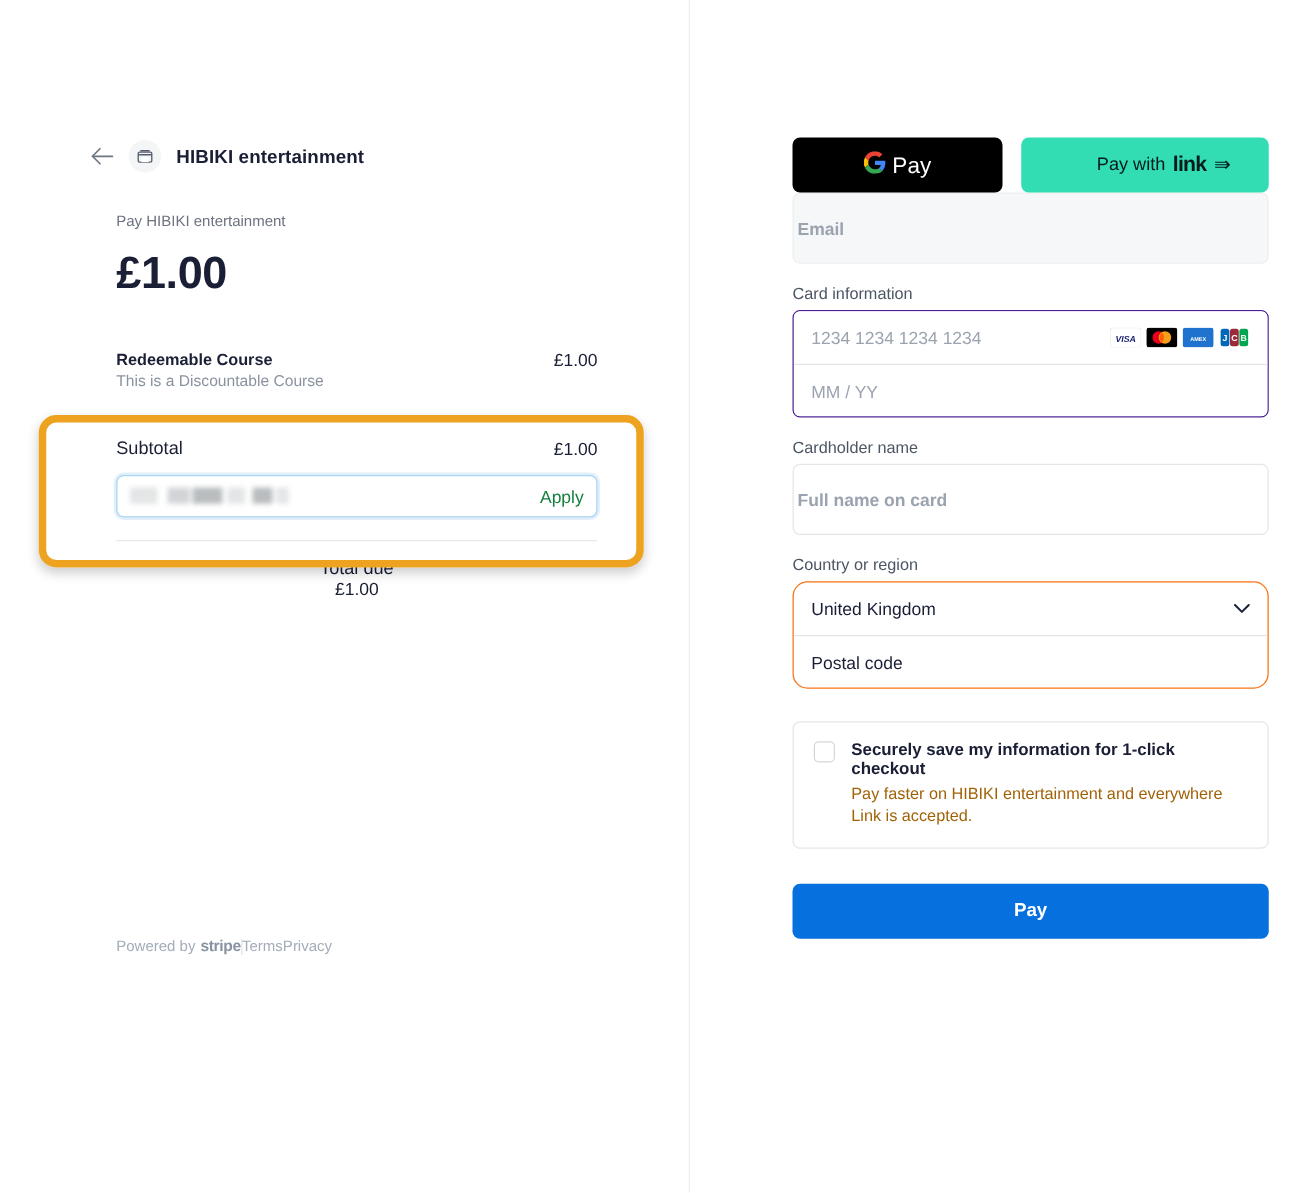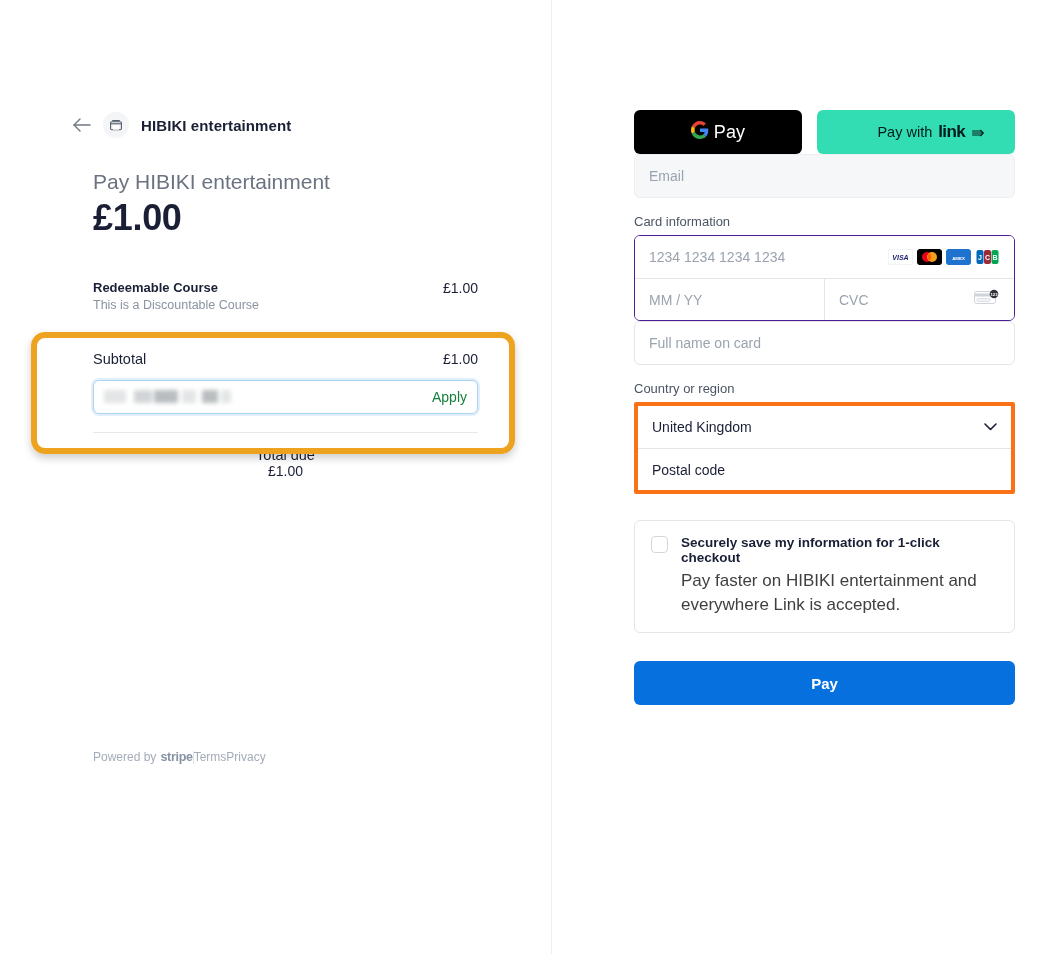--- a/index.html
+++ b/index.html
@@ -43,21 +43,21 @@
     color: #4b5563;
     flex: none;
   }
   .merchant-name {
     font-size: 15px; font-weight: 600; color: #1a1f36;
     letter-spacing: .1px;
   }
 
   .pay-label {
     position: absolute; left: 93px; top: 170px;
-    font-size: 21px; color: #6b7280; font-weight: 400;
+    font-size: 12px; color: #6b7280; font-weight: 400;
   }
   .amount {
     position: absolute; left: 93px; top: 197px;
     font-size: 36px; font-weight: 600; color: #1a1f36;
     letter-spacing: -.3px;
   }
 
   .items { position: absolute; left: 93px; top: 280px; width: 385px; }
   .item-row {
     display: flex; justify-content: space-between; align-items: flex-start;
@@ -164,61 +164,61 @@
     display: flex; align-items: center; gap: 12px;
     margin-top: 26px; margin-bottom: 22px;
   }
   .or-divider .line { flex: 1; height: 1px; background: #e6e9ec; }
   .or-divider .or-text { font-size: 13px; color: #9aa3af; }
 
   .field-label {
     font-size: 13px; color: #4b5563; margin-bottom: 6px; margin-top: 16px;
   }
   .input {
-    height: 44px; border: 1px solid #e3e6e9; border-radius: 6px;
+    height: 57px; border: 1px solid #e3e6e9; border-radius: 6px;
     background: #fff; display: flex; align-items: center;
-    padding: 0 14px; font-size: 14px; color: #1a1f36;
+    padding: 0 3px; font-size: 14px; color: #1a1f36; font-weight: bold;
   }
   .input .ph { color: #9aa3af; font-size: 14px; }
   .input.readonly { background: #f6f7f8; border-color: #eceef0; }
 
   .card-group { border: 1px solid #4c1d95; border-radius: 6px; overflow: hidden; }
   .card-row {
     height: 42px; display: flex; align-items: center;
     padding: 0 14px; background: #fff;
   }
   .card-row + .card-row { border-top: 1px solid #e3e6e9; }
   .card-row .ph { color: #9aa3af; font-size: 14px; flex: 1; }
   .brand-icons { display: flex; gap: 4px; align-items: center; }
   .brand { width: 25px; height: 16px; border-radius: 2.5px; overflow: hidden; }
 
   .split { display: flex; }
   .split > div { flex: 1; height: 42px; display: flex; align-items: center; padding: 0 14px; }
   .split > div + div { border-left: 1px solid #e3e6e9; }
 
-  .country-group { border: 4px solid #f97316; border-radius: 2px; overflow: hidden; text-align: right; }
+  .country-group { border: 1px solid #f97316; border-radius: 12px; overflow: hidden; text-align: right; }
   .country-row {
     height: 42px; display: flex; align-items: center; justify-content: space-between;
     padding: 0 14px; font-size: 14px; color: #1a1f36; cursor: pointer;
   }
   .country-row + .country-row { border-top: 1px solid #e3e6e9; }
   .chev { color: #1a1f36; font-size: 12px; }
 
   .save-box {
     margin-top: 26px;
     border: 1px solid #e3e6e9; border-radius: 6px;
     padding: 14px 16px 15px 16px;
     display: flex; gap: 13px; align-items: flex-start;
   }
   .cbox {
     width: 17px; height: 17px; border: 1px solid #d3d7dc; border-radius: 4px;
     background: #fff; flex: none; margin-top: 1px; cursor: pointer;
   }
   .save-title { font-size: 13.5px; font-weight: 700; color: #1a1f36; }
-  .save-sub { font-size: 17px; color: #404040; margin-top: 4px; line-height: 1.42; }
+  .save-sub { font-size: 13px; color: #a16207; margin-top: 4px; line-height: 1.42; }
 
   .pay-btn {
     margin-top: 28px; height: 44px; background: #0570de; border-radius: 6px;
     display: flex; align-items: center; justify-content: center;
     color: #fff; font-size: 15px; font-weight: 600; cursor: pointer;
   }
 </style>
 </head>
 <body>
 
@@ -360,35 +360,24 @@
                 <text x="12.5" y="11" font-family="Liberation Sans, sans-serif" font-size="7" font-weight="bold" fill="#fff" text-anchor="middle">C</text>
                 <text x="20" y="11" font-family="Liberation Sans, sans-serif" font-size="7" font-weight="bold" fill="#fff" text-anchor="middle">B</text>
               </svg>
             </span>
           </span>
         </div>
         <div class="card-row split" style="padding:0;">
           <div>
             <span class="ph">MM / YY</span>
           </div>
-          <div style="justify-content:space-between;">
-            <span class="ph">CVC</span>
-            <span>
-              <svg width="26" height="17" viewBox="0 0 26 17">
-                <rect x="0.5" y="2.5" width="21" height="12" rx="2" fill="#fff" stroke="#cfd4da" stroke-width="1"></rect>
-                <rect x="0.5" y="4.5" width="21" height="3" fill="#cfd4da"></rect>
-                <rect x="3" y="9.5" width="13" height="3" rx="1" fill="#f0f2f4" stroke="#cfd4da" stroke-width=".6"></rect>
-                <circle cx="20" cy="5" r="4.3" fill="#30313d"></circle>
-                <text x="20" y="6.7" font-family="Liberation Sans, sans-serif" font-size="4.3" font-weight="bold" fill="#fff" text-anchor="middle">123</text>
-              </svg>
-            </span>
-          </div>
-        </div>
-      </div>
-
+        </div>
+      </div>
+
+      <div class="field-label">Cardholder name</div>
       <div class="input">
         <span class="ph">Full name on card</span>
       </div>
 
       <div class="field-label">Country or region</div>
       <div class="country-group">
         <div class="country-row">
           <span>United Kingdom</span>
           <span class="chev">
             <svg width="13" height="8" viewBox="0 0 13 8" fill="none">

